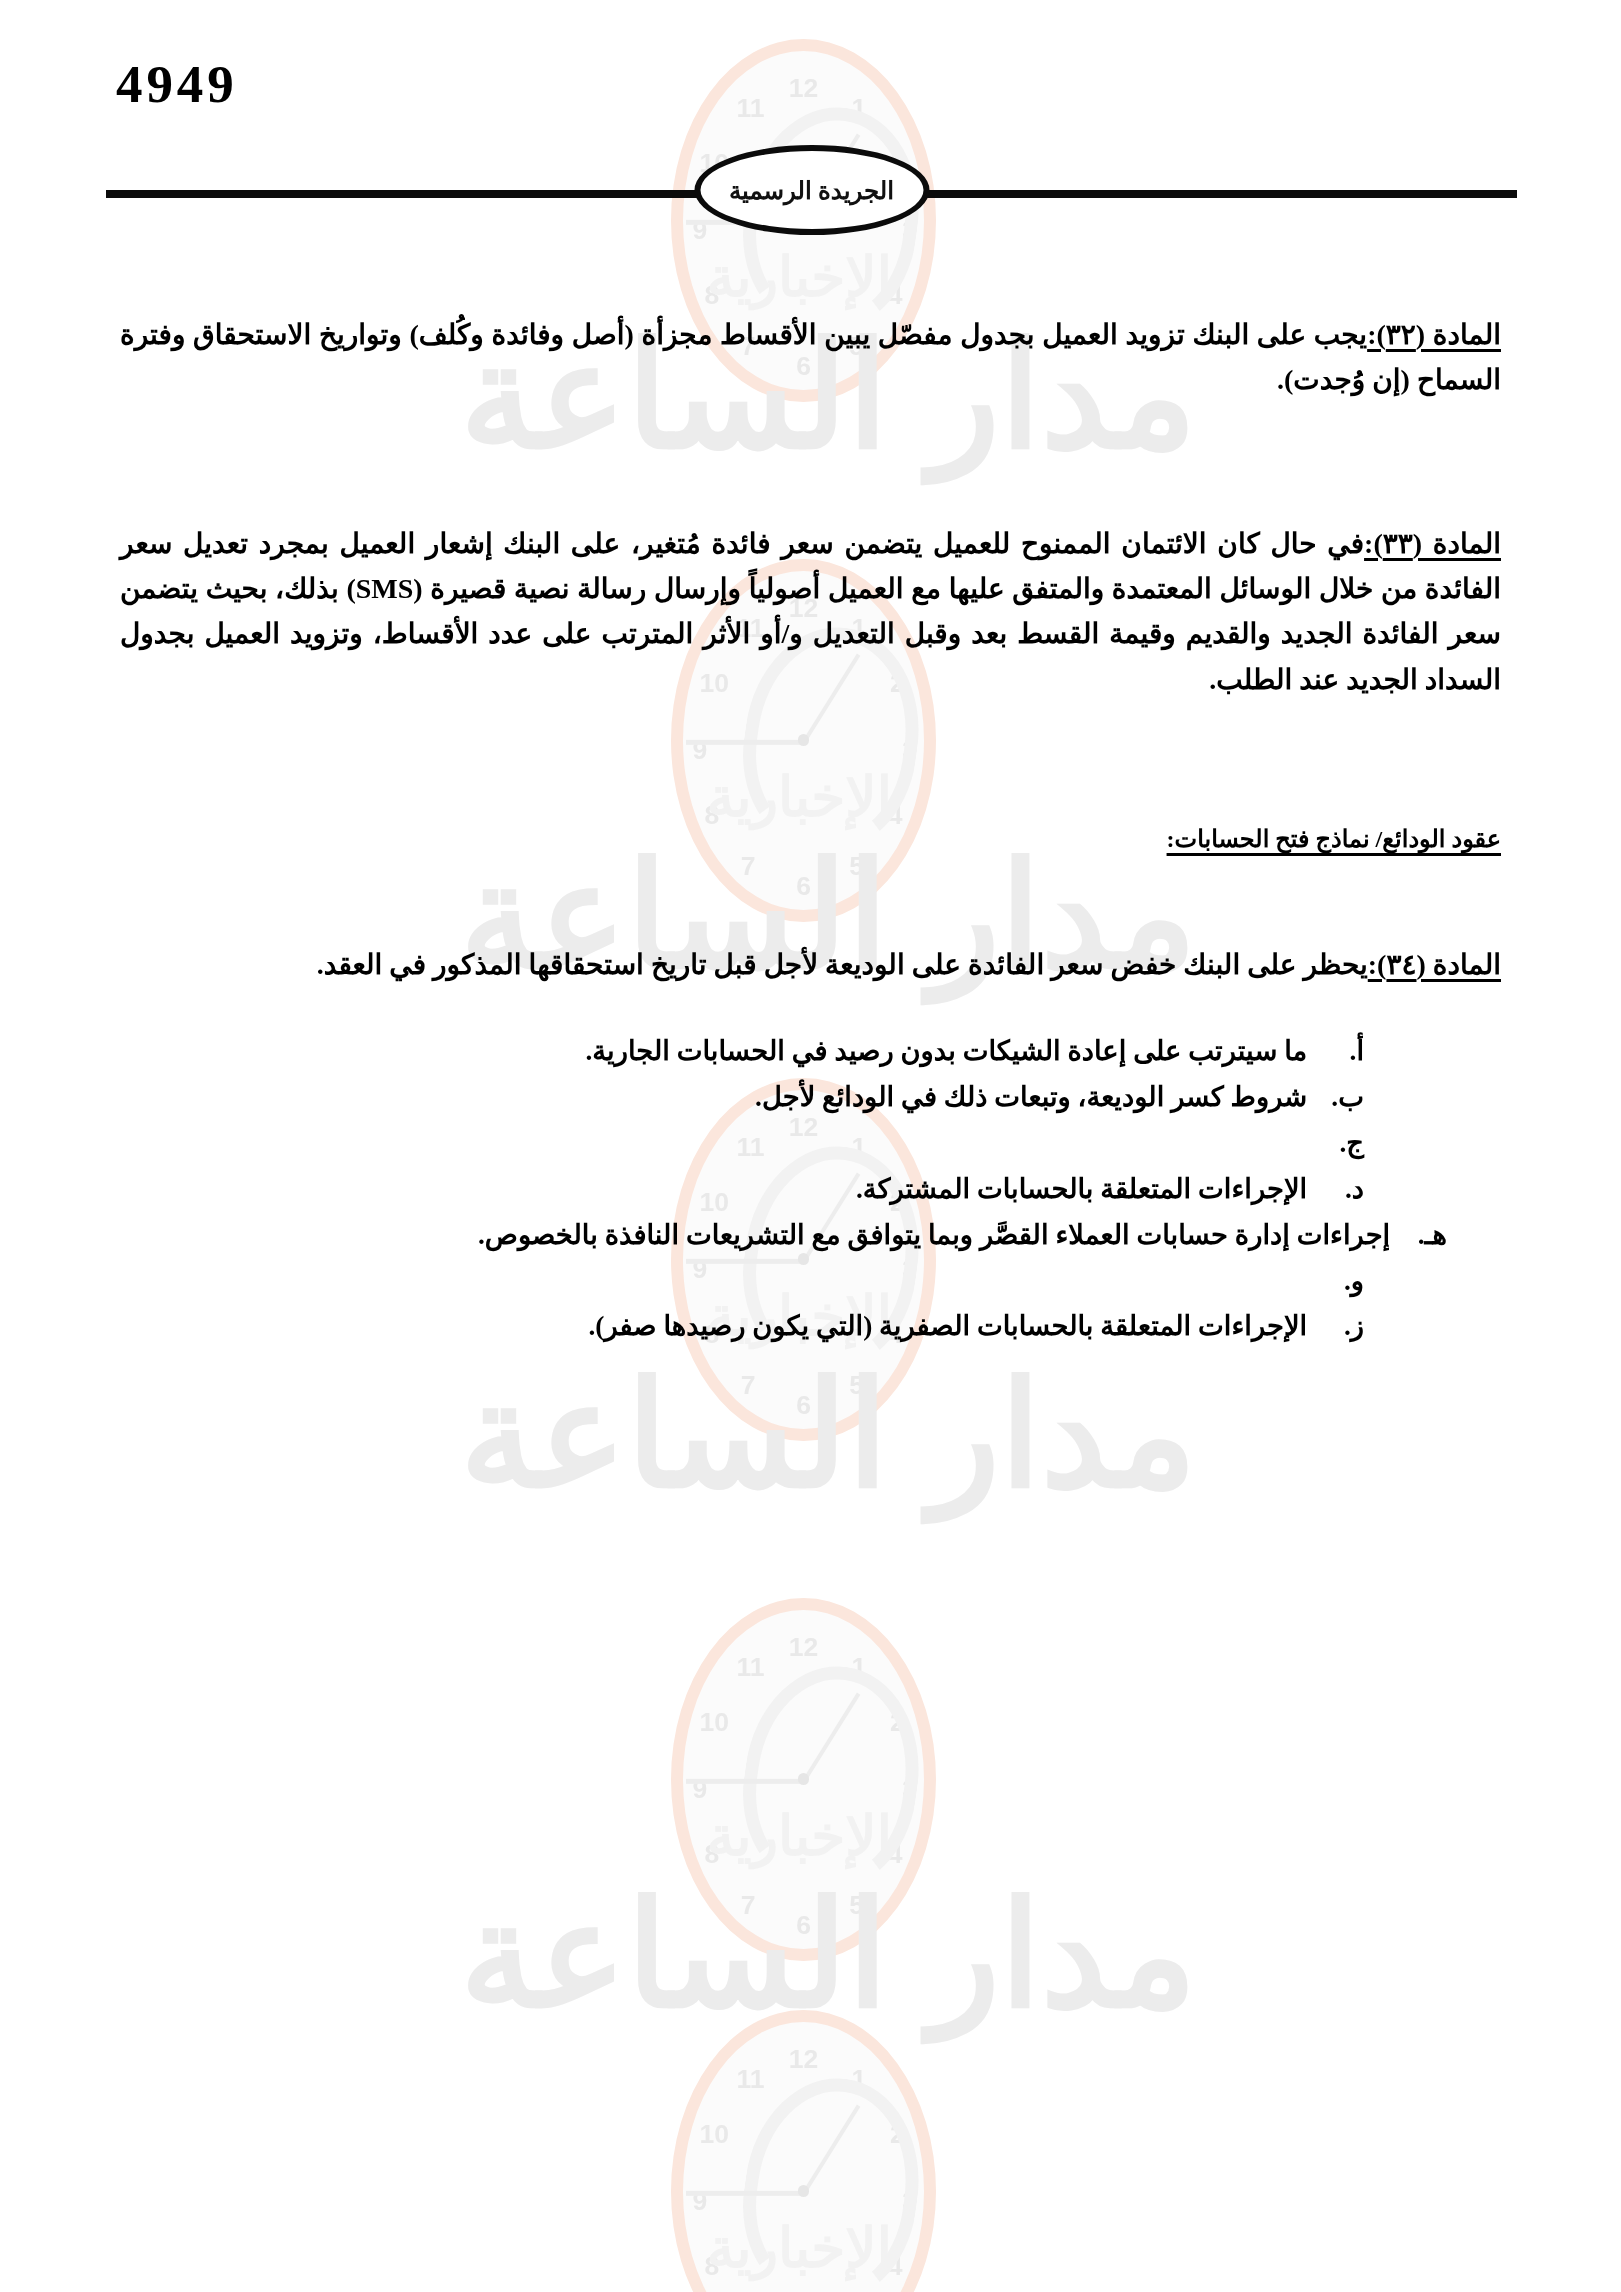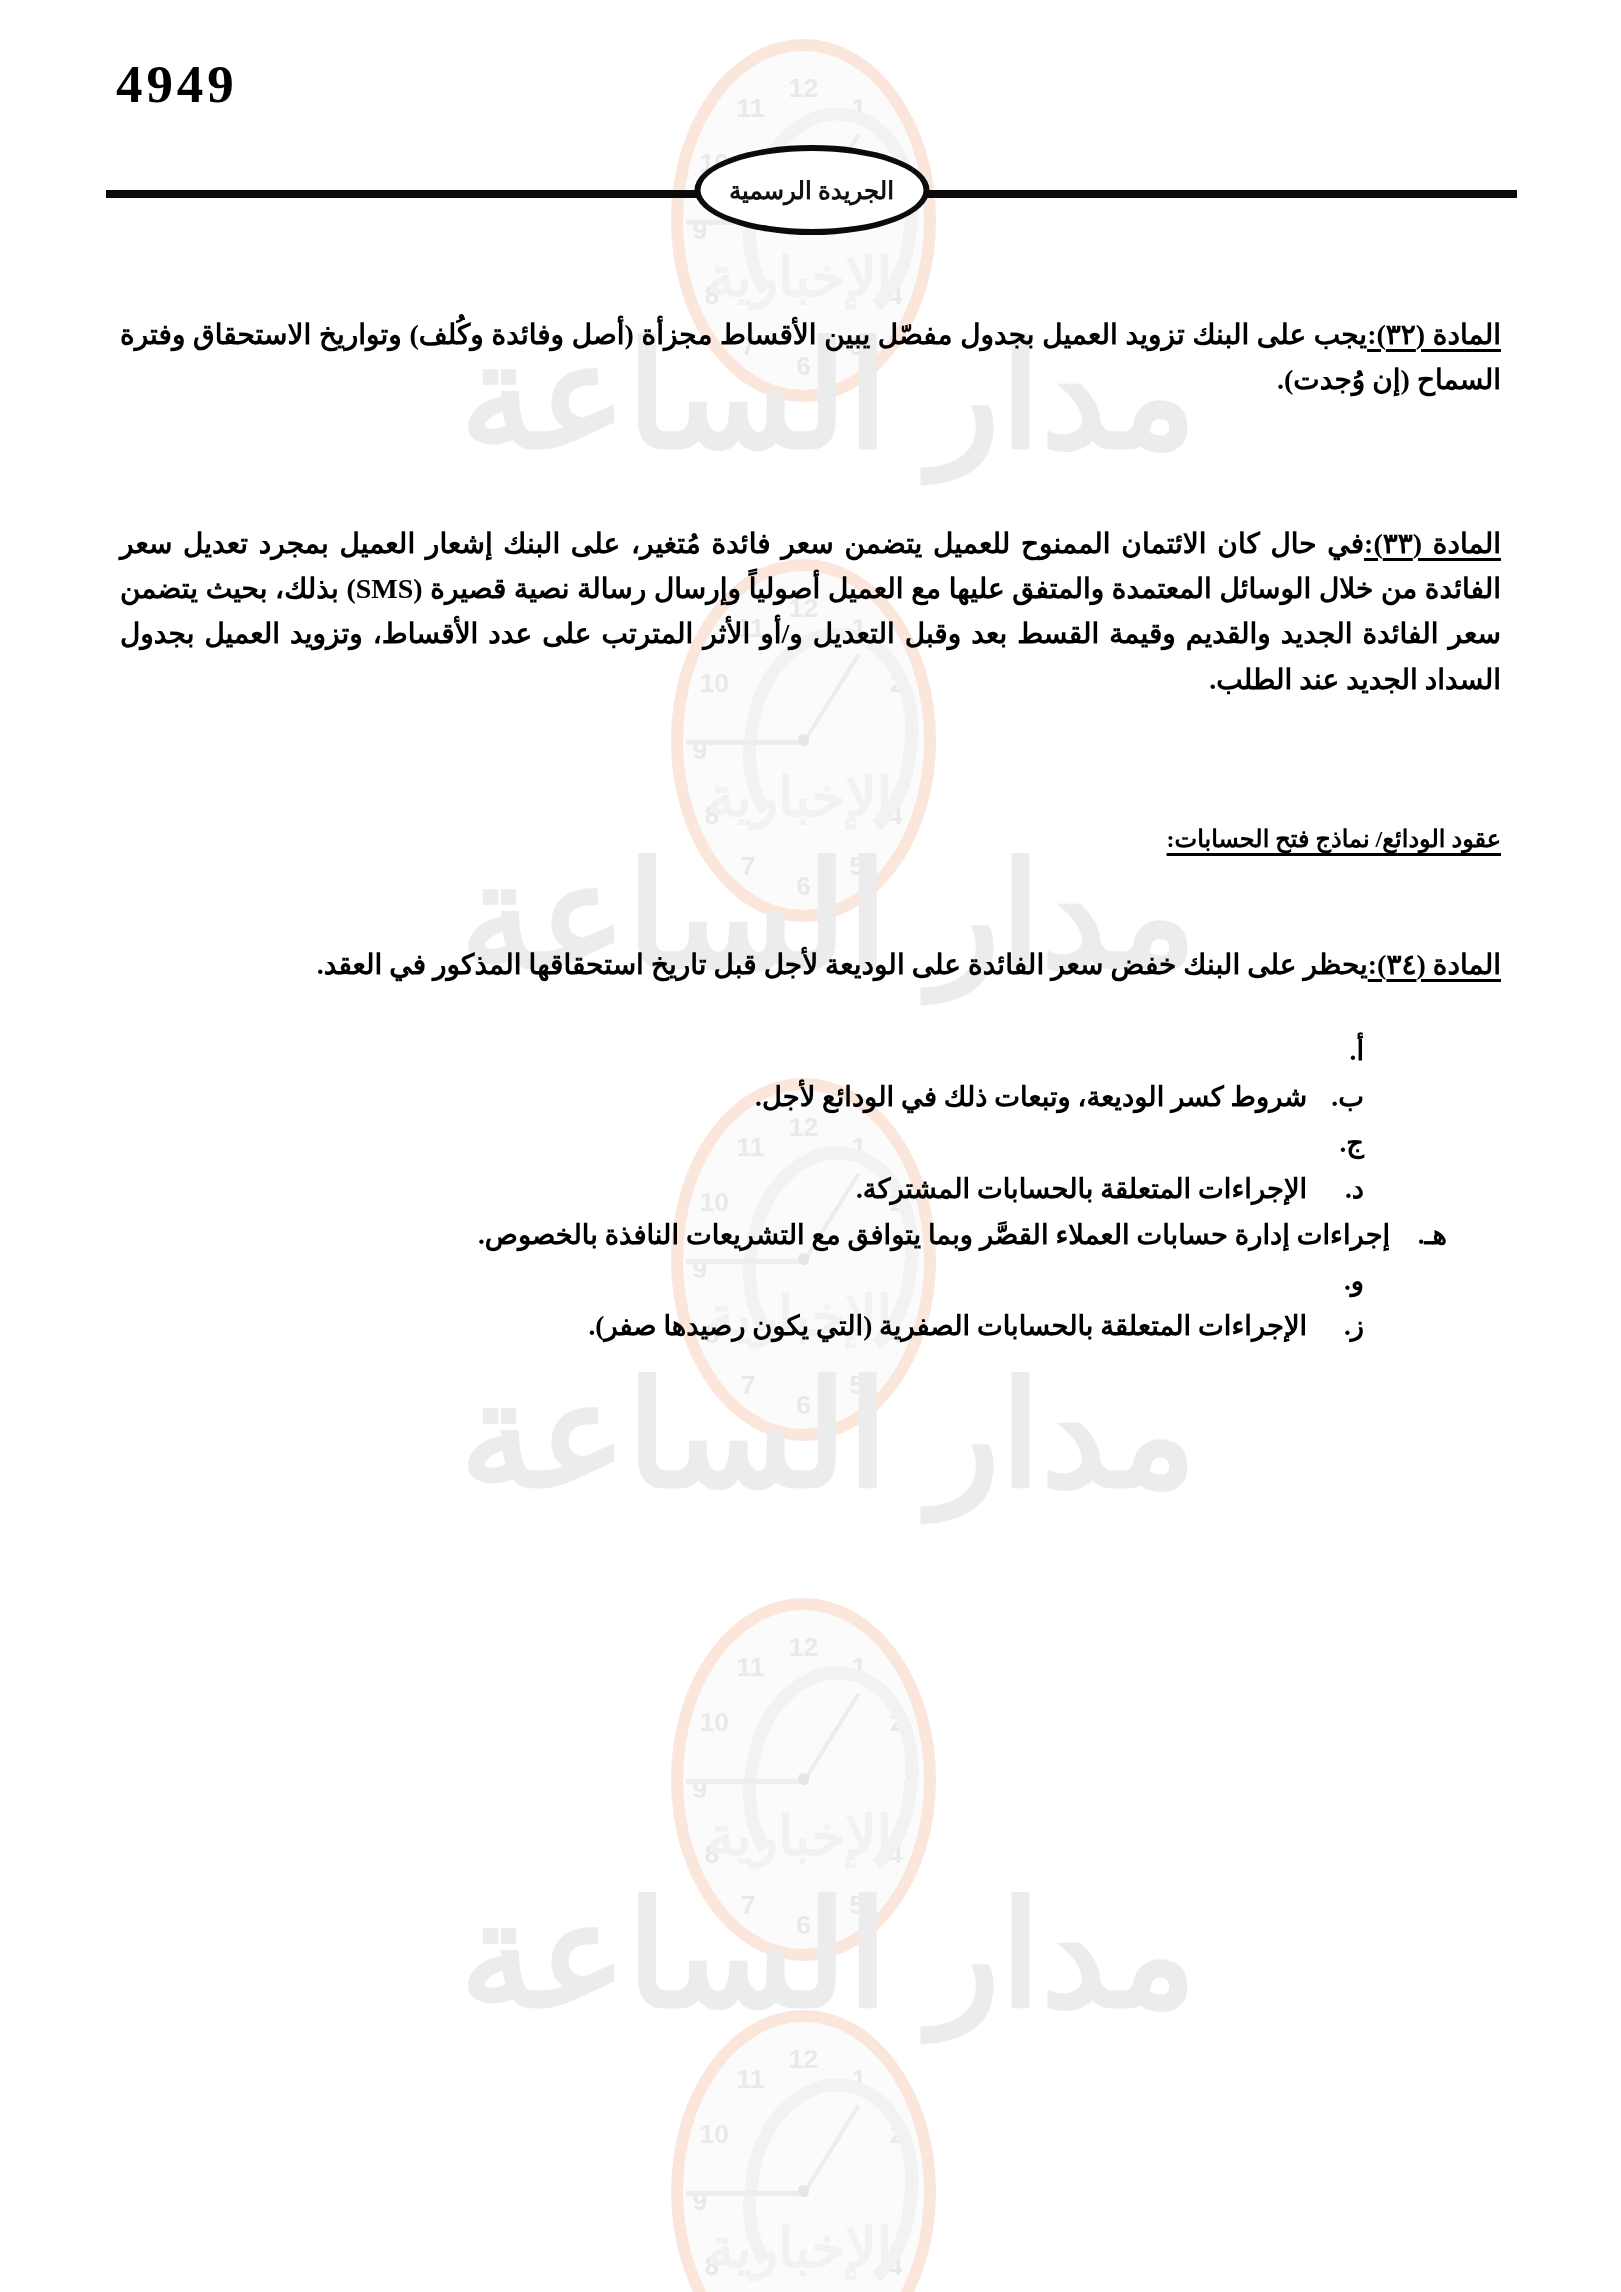--- a/index.html
+++ b/index.html
@@ -374,20 +374,21 @@
       <div class="spacer-md"></div>
 
       <p class="article"><span class="art-label">المادة (٣٤):</span><span>يحظر على البنك خفض سعر الفائدة على الوديعة لأجل قبل تاريخ استحقاقها المذكور في العقد.</span></p>
 
       <div class="spacer-sm"></div>
 
 
       <ul class="list">
         <li class="indent-wide center-line">
           <span class="marker">أ.</span>
+          <span class="item-text">ما سيترتب على إعادة الشيكات بدون رصيد في الحسابات الجارية.</span>
         </li>
         <li class="indent-wide center-line">
           <span class="marker">ب.</span>
           <span class="item-text">شروط كسر الوديعة، وتبعات ذلك في الودائع لأجل.</span>
         </li>
         <li class="indent-wide center-line">
           <span class="marker">ج.</span>
         </li>
         <li class="indent-wide center-line">
           <span class="marker">د.</span>

